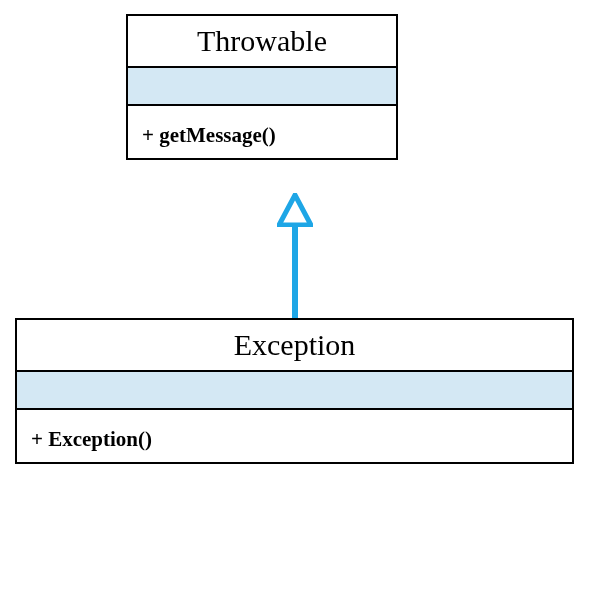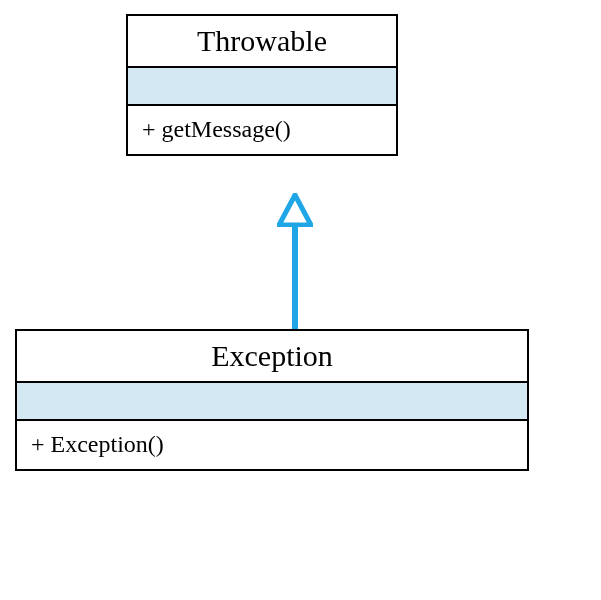--- a/index.html
+++ b/index.html
@@ -24,24 +24,25 @@
     border-bottom: 2px solid black;
     box-sizing: border-box;
   }
   .uml-attributes {
     background: #d4e8f4;
     height: 38px;
     border-bottom: 2px solid black;
     box-sizing: border-box;
   }
   .uml-methods {
-    padding: 8px 14px 10px 14px;
-    font-size: 24px;
+    padding: 16px 14px 10px 14px;
+    font-size: 21px;
     line-height: 1.25;
     box-sizing: border-box;
+    font-weight: bold;
   }
   .uml-method {
     white-space: nowrap;
   }
   .arrow-line {
     position: absolute;
     background: #1ea6e6;
   }
   .arrow-head {
     position: absolute;
@@ -56,19 +57,19 @@
   <div class="uml-methods">
     <div class="uml-method">+  getMessage()</div>
   </div>
 </div>
 
 <svg class="arrow-head" style="left:277px; top:193px; width:36px; height:34px;" viewBox="0 0 36 34">
   <polygon points="18,2 34,32 2,32" fill="white" stroke="#1ea6e6" stroke-width="5" stroke-linejoin="miter"></polygon>
 </svg>
 <div class="arrow-line" style="left:292px; top:225px; width:6px; height:104px;"></div>
 
-<div class="uml-class" style="left:15px; top:329px; width:514px;">
+<div class="uml-class" style="left:15px; top:318px; width:559px;">
   <div class="uml-title">Exception</div>
   <div class="uml-attributes"></div>
   <div class="uml-methods">
     <div class="uml-method">+  Exception()</div>
   </div>
 </div>
 
 </body></html>

